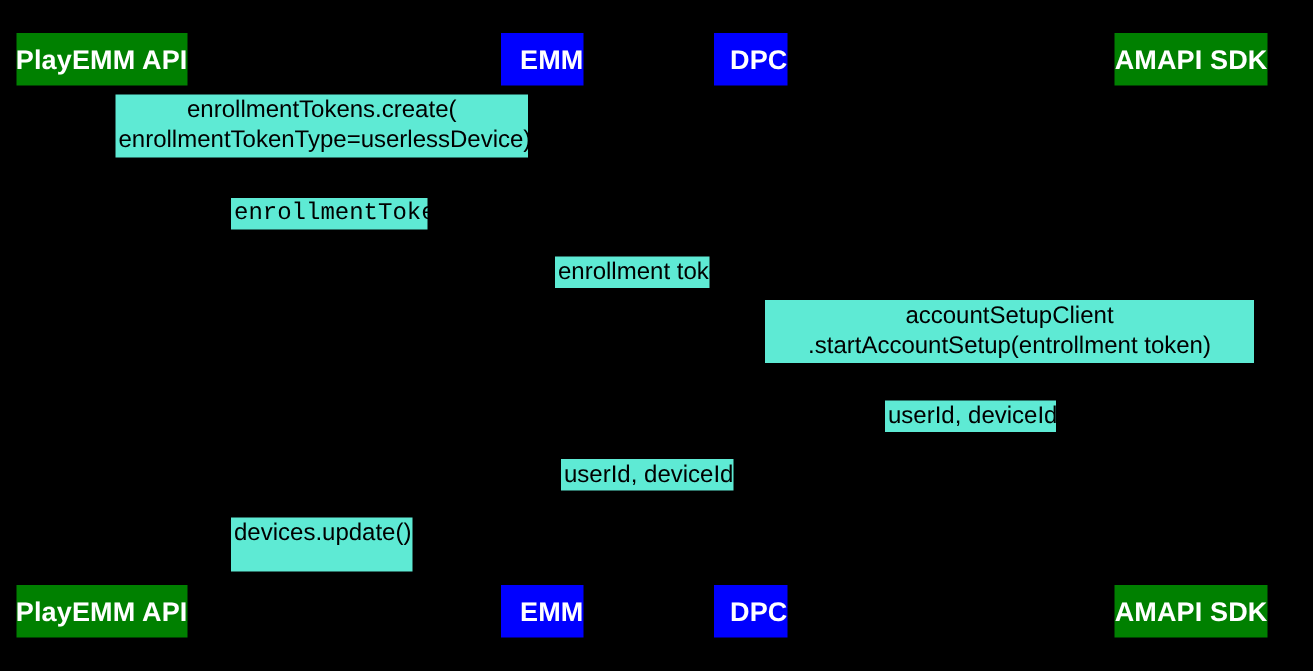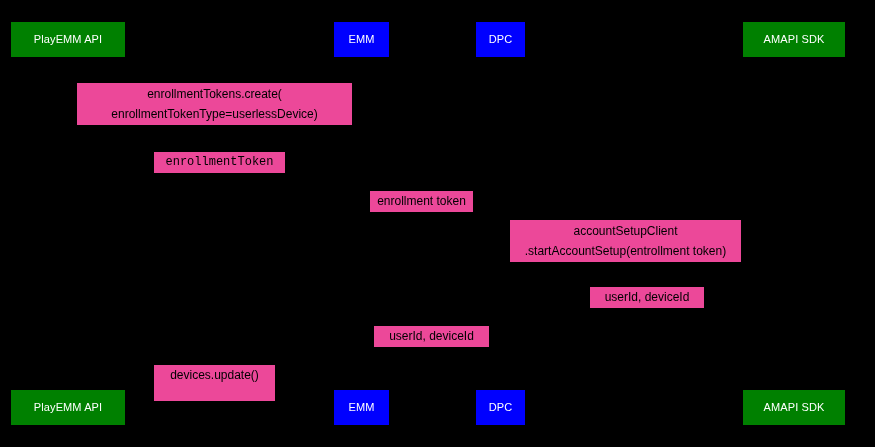--- a/index.html
+++ b/index.html
@@ -16,45 +16,45 @@
     width: 875px;
     height: 447px;
     background: #000000;
     overflow: hidden;
   }
   .participant {
     position: absolute;
     box-sizing: border-box;
     display: flex;
     align-items: center;
-    justify-content: center;
+    justify-content: flex-end;
     color: #ffffff;
-    font-size: 11px;
+    font-size: 18px;
     line-height: 1;
     letter-spacing: 0.1px;
     white-space: nowrap;
     user-select: none;
+    font-weight: bold;
   }
   .lifeline {
     position: absolute;
     width: 1px;
     background: #000000;
   }
   .message {
     position: absolute;
     box-sizing: border-box;
-    background: #ec4899;
+    background: #5eead4;
     color: #000000;
-    font-size: 12px;
+    font-size: 16px;
     line-height: 20px;
     padding: 1px 2px;
     text-align: center;
     white-space: pre;
     user-select: none;
-    margin-top: 20px;
   }
   .message.single {
     line-height: 19px;
   }
   .arrow {
     position: absolute;
     height: 1px;
     background: #000000;
   }
 </style>
@@ -89,21 +89,21 @@
     <span>AMAPI SDK</span>
   </div>
 
   <div class="message" style="left:77px; top:63px; width:275px; height:42px;">enrollmentTokens.create(
 enrollmentTokenType=userlessDevice)</div>
 
   <div class="message single" style="left:154px; top:132px; width:131px; height:21px;font-family:Liberation Mono, monospace;">enrollmentToken</div>
 
   <div class="message single" style="left:370px; top:171px; width:103px; height:21px;">enrollment token</div>
 
-  <div class="message" style="left:510px; top:200px; width:231px; height:42px;">accountSetupClient
+  <div class="message" style="left:510px; top:200px; width:326px; height:42px;">accountSetupClient
 .startAccountSetup(entrollment token)</div>
 
   <div class="message single" style="left:590px; top:267px; width:114px; height:21px;">userId, deviceId</div>
 
   <div class="message single" style="left:374px; top:306px; width:115px; height:21px;">userId, deviceId</div>
 
   <div class="message single" style="left:154px; top:345px; width:121px; height:36px;">devices.update()</div>
 
   <div class="participant" style="left:11px; top:390px; width:114px; height:35px; background:#008000;">
     <span>PlayEMM API</span>

